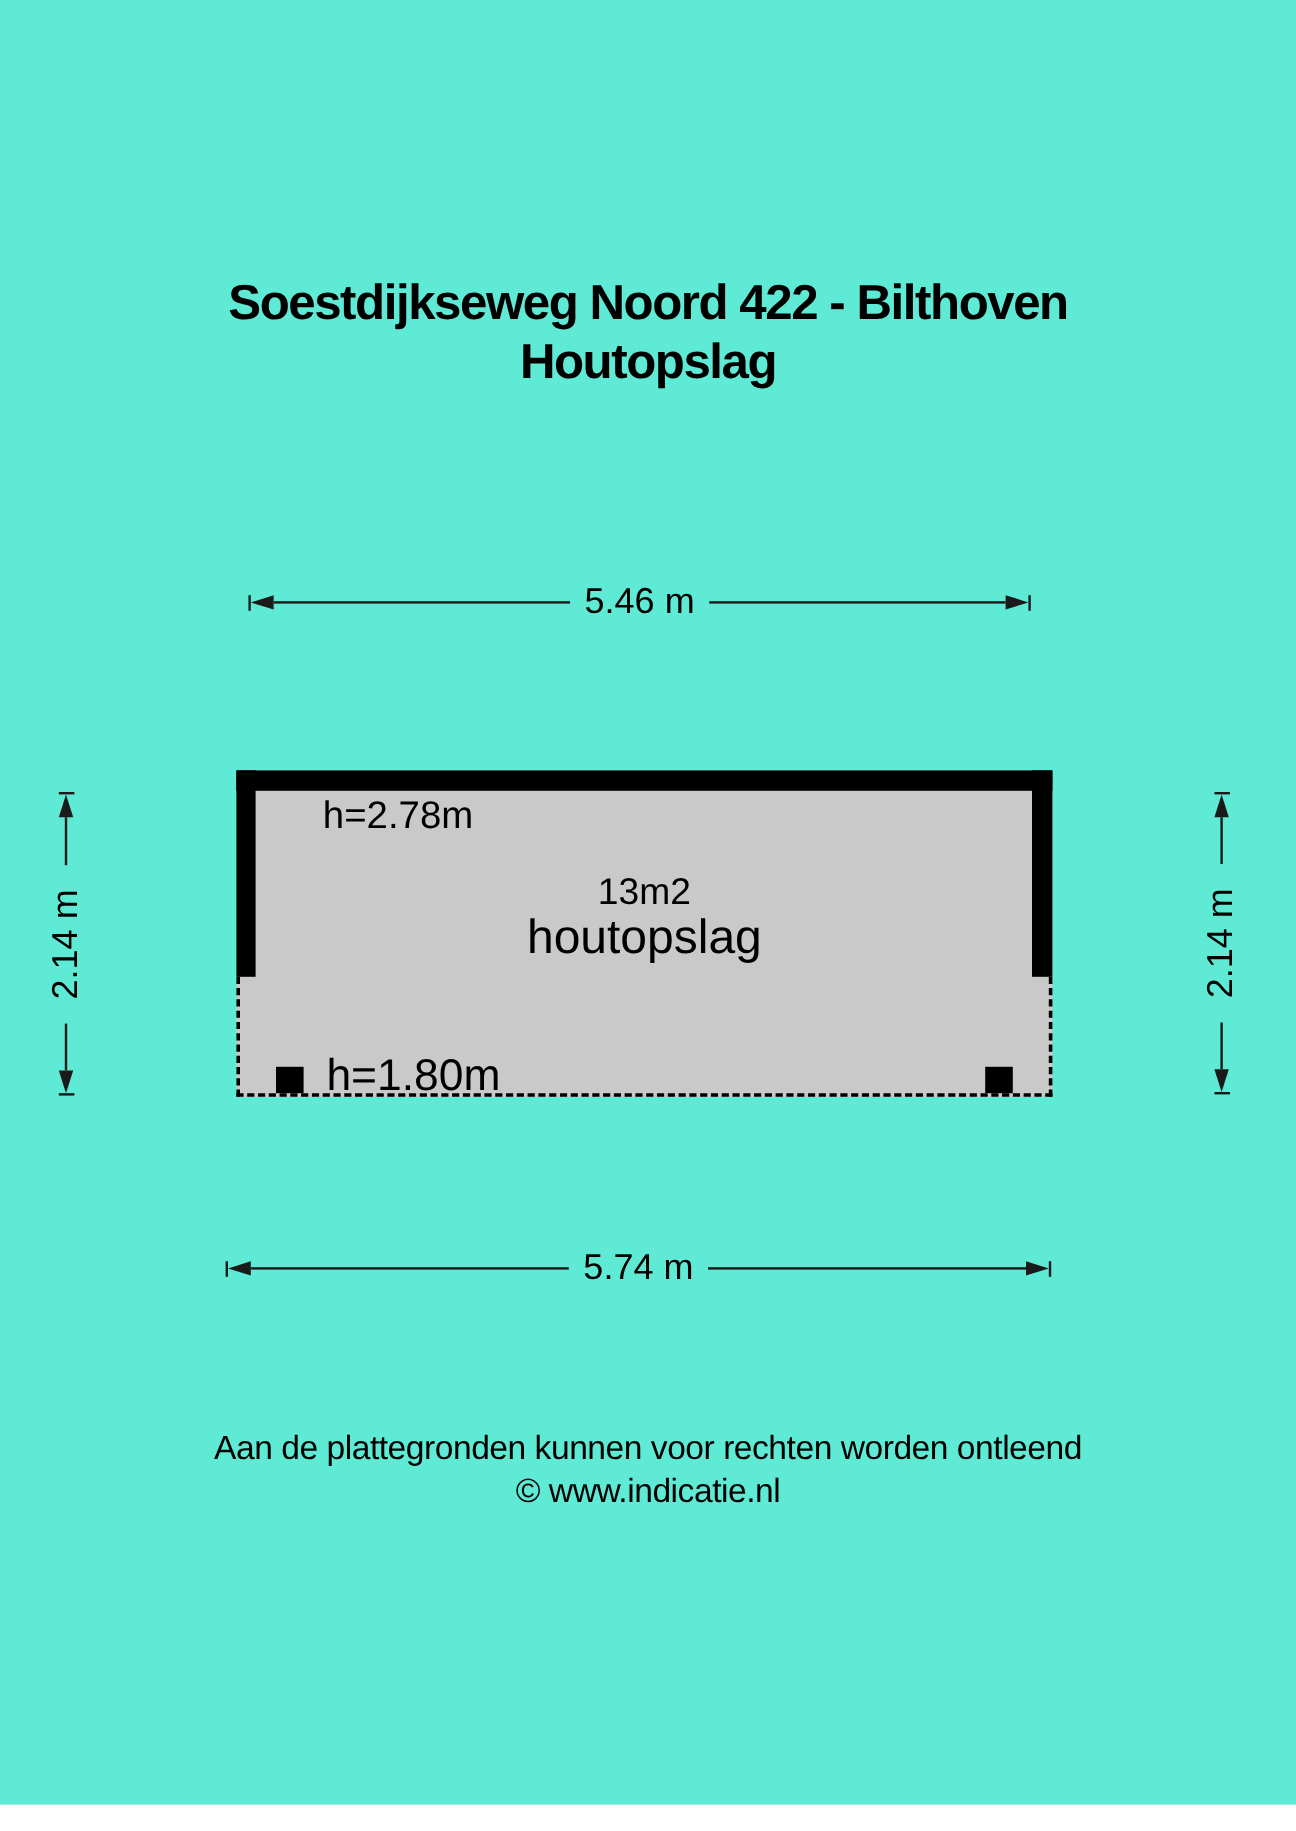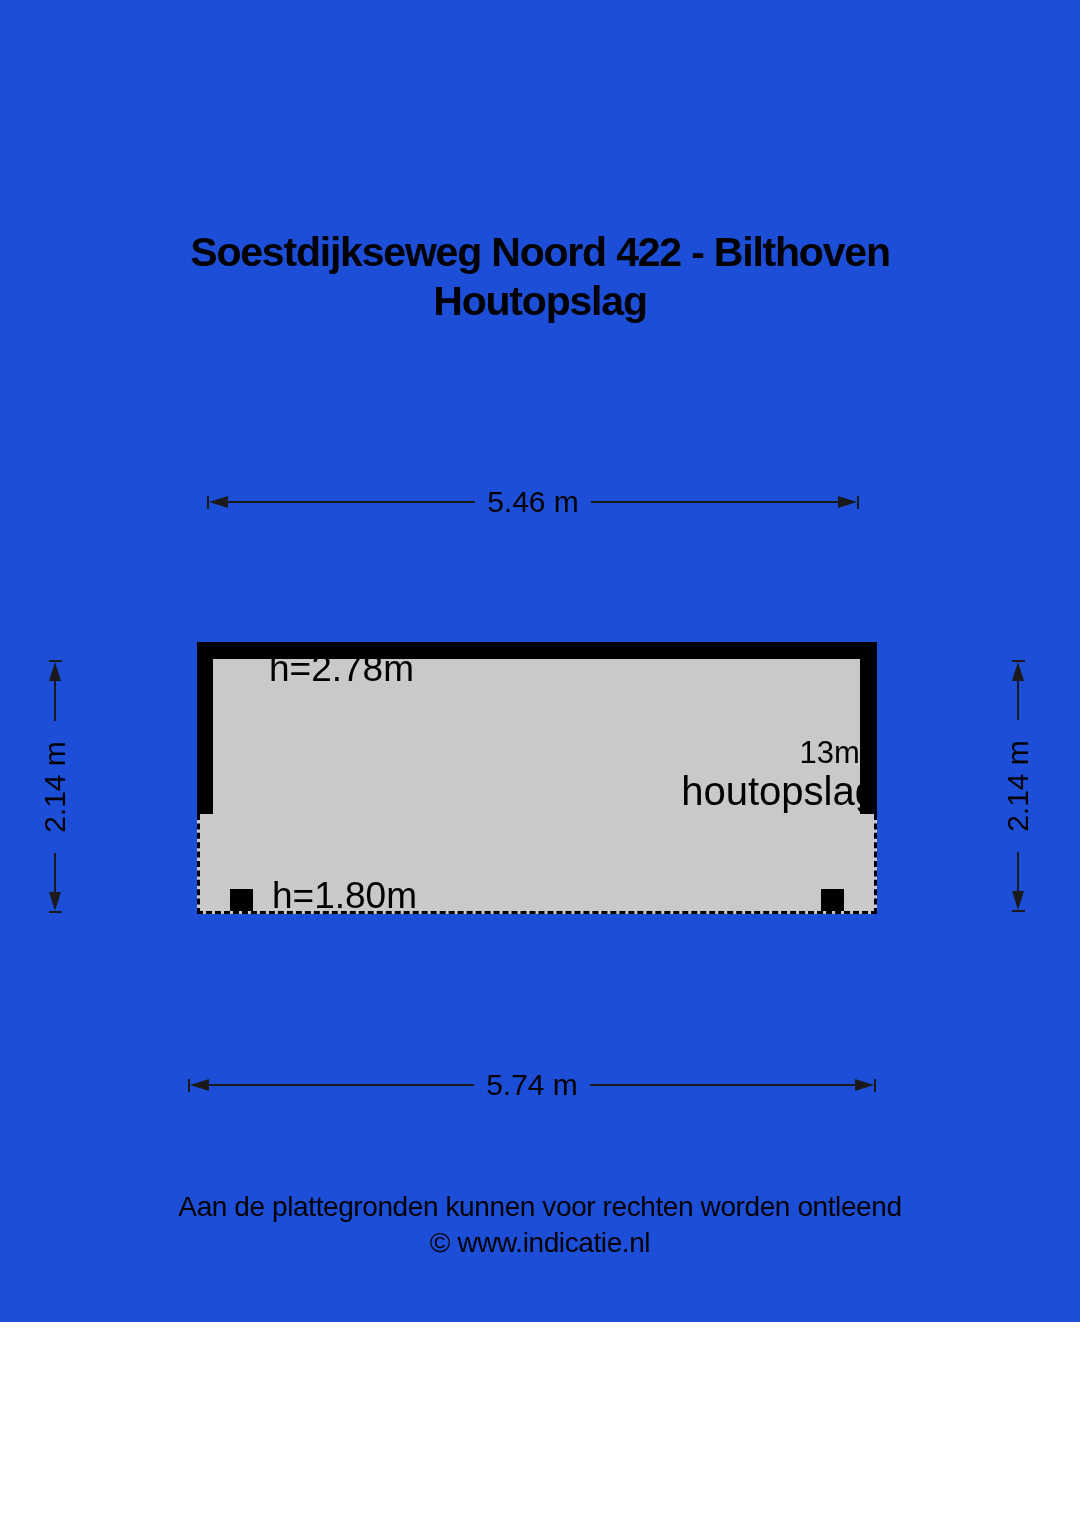--- a/index.html
+++ b/index.html
@@ -2,22 +2,22 @@
 <html><head>
 <meta charset="utf-8">
 <style>
   * { margin: 0; padding: 0; box-sizing: border-box; }
   html, body { background: #ffffff; }
   body { font-family: "Liberation Sans", sans-serif; color: #000; }
 
   .page {
     position: relative;
     width: 1080px;
-    height: 1322px;
-    background: #1d4ed8;
+    height: 1504px;
+    background: #5eead4;
     overflow: hidden;
   }
 
   
   .title {
     position: absolute;
     top: 228px;
     left: 0;
     width: 100%;
     text-align: center;
@@ -58,21 +58,21 @@
     align-items: center;
     justify-content: center;
   }
   .vlabel .rot {
     transform: rotate(-90deg);
     white-space: nowrap;
     font-size: 30px;
   }
 
   .dim-top    { left: 207px; top: 489px; width: 652px; height: 26px; }
-  .dim-bottom { left: 188px; top: 1044px; width: 688px; height: 26px; margin-top: 28px; }
+  .dim-bottom { left: 188px; top: 1044px; width: 688px; height: 26px; }
   .dim-left   { left: 33px;  top: 660px; width: 44px; height: 253px; }
   .dim-right  { left: 996px; top: 660px; width: 44px; height: 252px; }
 
   
   .room {
     position: absolute;
     left: 197px;
     top: 642px;
     width: 680px;
     height: 272px;
@@ -86,23 +86,23 @@
   .dash { position: absolute; }
   .dash-left   { left: 0; top: 172px; bottom: 0; width: 0; border-left: 3px dashed #000; }
   .dash-right  { right: 0; top: 172px; bottom: 0; width: 0; border-right: 3px dashed #000; }
   .dash-bottom { left: 0; right: 0; bottom: 0; height: 0; border-bottom: 3px dashed #000; }
 
   .post { position: absolute; bottom: 3px; width: 23px; height: 22px; background: #000; }
   .post-left  { left: 33px; }
   .post-right { right: 33px; }
 
   .room-label { position: absolute; white-space: nowrap; }
-  .h-top-label    { left: 72px; top: 6px; font-size: 37px; }
+  .h-top-label    { left: 72px; top: 19px; font-size: 32px; }
   .h-bottom-label { left: 75px; top: 233px; font-size: 37px; }
-  .center-label   { left: 0; right: 0; top: 94px; text-align: right; position: absolute; }
+  .center-label   { left: 0; right: 0; top: 84px; text-align: center; position: absolute; }
   .center-label .area { font-size: 31px; line-height: 34px; }
   .center-label .name { font-size: 40px; line-height: 43px; }
 
   
   .footer {
     position: absolute;
     top: 1189px;
     left: 0;
     width: 100%;
     text-align: center;

